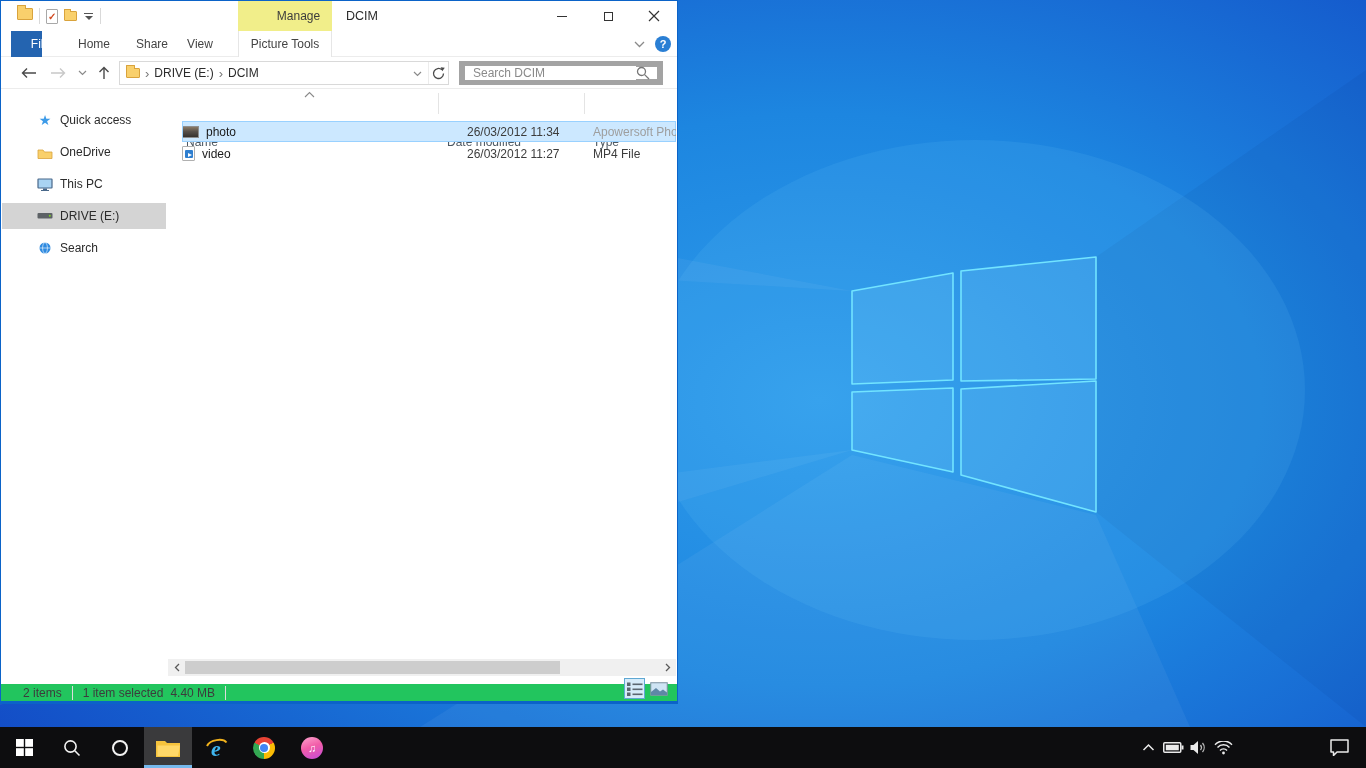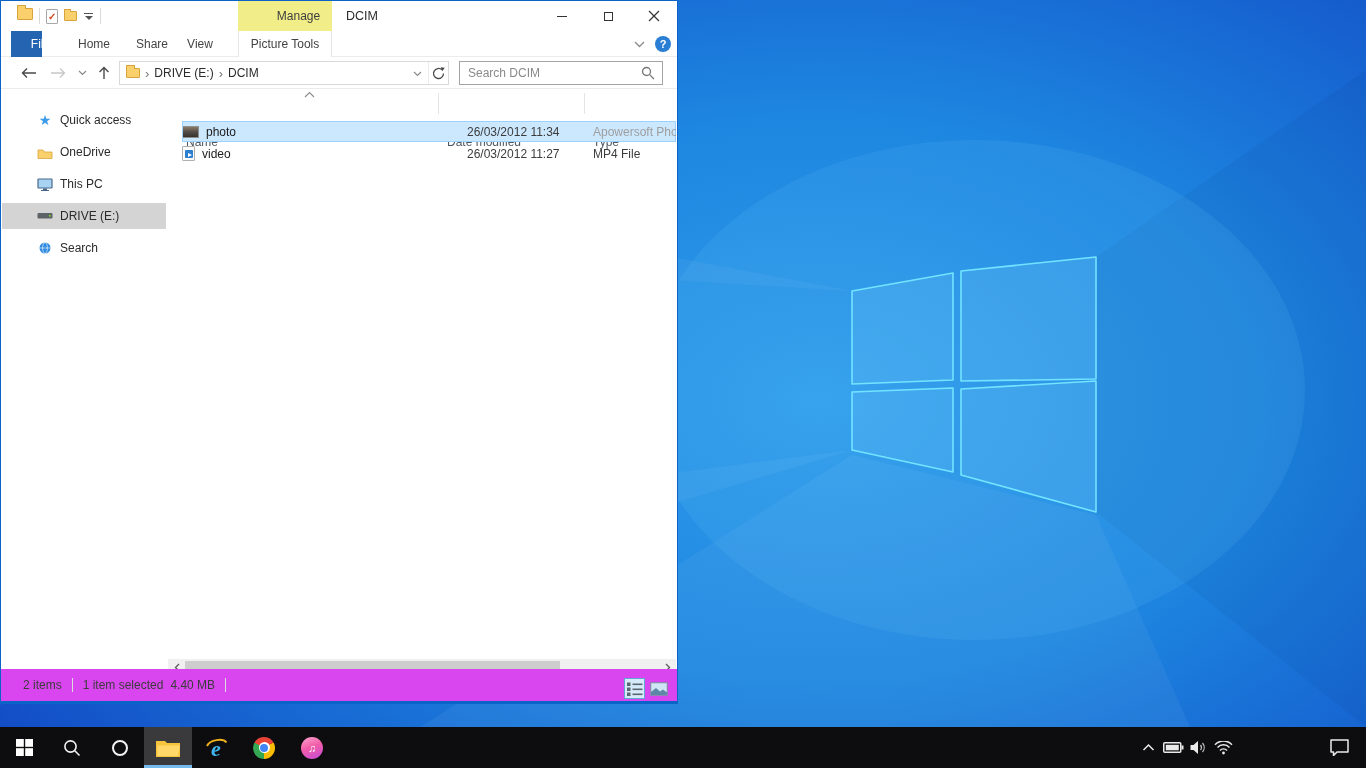--- a/index.html
+++ b/index.html
@@ -47,21 +47,21 @@
   .tab-picture { left:237px; width:94px; background:#fff; border-left:1px solid #e6e6e6; border-right:1px solid #e6e6e6; }
   .ribbon-right { position:absolute; right:6px; top:0; height:26px; display:flex; align-items:center; gap:10px; }
   .help-circle { width:16px; height:16px; border-radius:50%; background:#2a7fd4; color:#fff; font-size:11px; font-weight:bold; display:flex; align-items:center; justify-content:center; }
 
   .navrow { position:absolute; left:0; top:56px; width:100%; height:32px; background:#fff; border-bottom:1px solid #ececec; }
   .nav-btn { position:absolute; top:0; height:32px; display:flex; align-items:center; justify-content:center; }
   .addr-box { position:absolute; left:118px; top:4px; width:330px; height:24px; border:1px solid #d9d9d9; background:#fff; display:flex; align-items:center; }
   .crumb-sep { color:#777; margin:0 5px; font-size:13px; }
   .addr-chevron { margin-left:auto; margin-right:6px; }
   .addr-refresh { width:20px; height:22px; border-left:1px solid #ececec; display:flex; align-items:center; justify-content:center; }
-  .search-box { position:absolute; left:458px; top:4px; width:204px; height:24px; border:1px solid #a3a3a3; background:#fff; display:flex; align-items:center; }
+  .search-box { position:absolute; left:458px; top:4px; width:204px; height:24px; border:6px solid #a3a3a3; background:#fff; display:flex; align-items:center; }
   .search-box input { flex:1; border:none; outline:none; font-family:"Liberation Sans",sans-serif; font-size:12px; padding-left:8px; color:#333; }
   .search-box input::placeholder { color:#8a8a8a; }
   .search-box svg { margin-right:7px; }
 
   
   .sidebar { position:absolute; left:1px; top:89px; width:165px; height:573px; background:#fff; }
   .side-item { position:absolute; left:0; width:164px; height:26px; display:flex; align-items:center; }
   .side-item .ic { width:16px; margin-left:35px; display:flex; justify-content:center; }
   .side-item .lbl { margin-left:7px; color:#2b2b2b; }
   .side-item.selected { background:#d4d4d4; }
@@ -82,21 +82,21 @@
   .thumb-ico { width:17px; height:12px; border:1px solid #8f8f8f; background:linear-gradient(180deg,#8a7a66 0%,#57504a 45%,#36322e 100%); }
   .mp4-ico { width:13px; height:15px; background:#fff; border:1px solid #b0b0b0; border-radius:1px; position:relative; }
   .mp4-ico::after { content:""; position:absolute; left:1.5px; top:3px; width:8px; height:8px; background:#2f7fd0; border-radius:1px; }
   .mp4-ico::before { content:""; position:absolute; left:4.5px; top:5.5px; z-index:1; width:0; height:0; border-left:4px solid #fff; border-top:2.5px solid transparent; border-bottom:2.5px solid transparent; }
   .type-muted { color:#9e9e9e; }
 
   
   .hscroll { position:absolute; left:167px; right:1px; bottom:25px; height:17px; background:#f0f0f0; }
   .hs-arrow { position:absolute; top:0; width:17px; height:17px; display:flex; align-items:center; justify-content:center; }
   .hs-thumb { position:absolute; left:17px; top:2px; width:375px; height:13px; background:#cdcdcd; }
-  .statusbar { position:absolute; left:0; bottom:0; width:100%; height:32px; background:#d946ef; display:flex; align-items:center; }
+  .statusbar { position:absolute; left:0; bottom:0; width:100%; height:17px; background:#22c55e; display:flex; align-items:center; }
   .status-txt { color:#3c3c3c; }
   .st-div { width:1px; height:14px; background:#dcdcdc; margin:0 10px; }
   .view-btns { position:absolute; right:8px; bottom:2px; display:flex; gap:3px; }
   .vbtn { width:21px; height:21px; display:flex; align-items:center; justify-content:center; }
   .vbtn.active { background:#d6ebf9; border:1px solid #5fa8d3; }
 
   
   .taskbar { position:absolute; left:0; top:727px; width:1366px; height:41px; background:#0d0d0f; display:flex; }
   .tb-btn { width:48px; height:41px; display:flex; align-items:center; justify-content:center; position:relative; }
   .tb-btn.active { background:#3a3a3c; }

